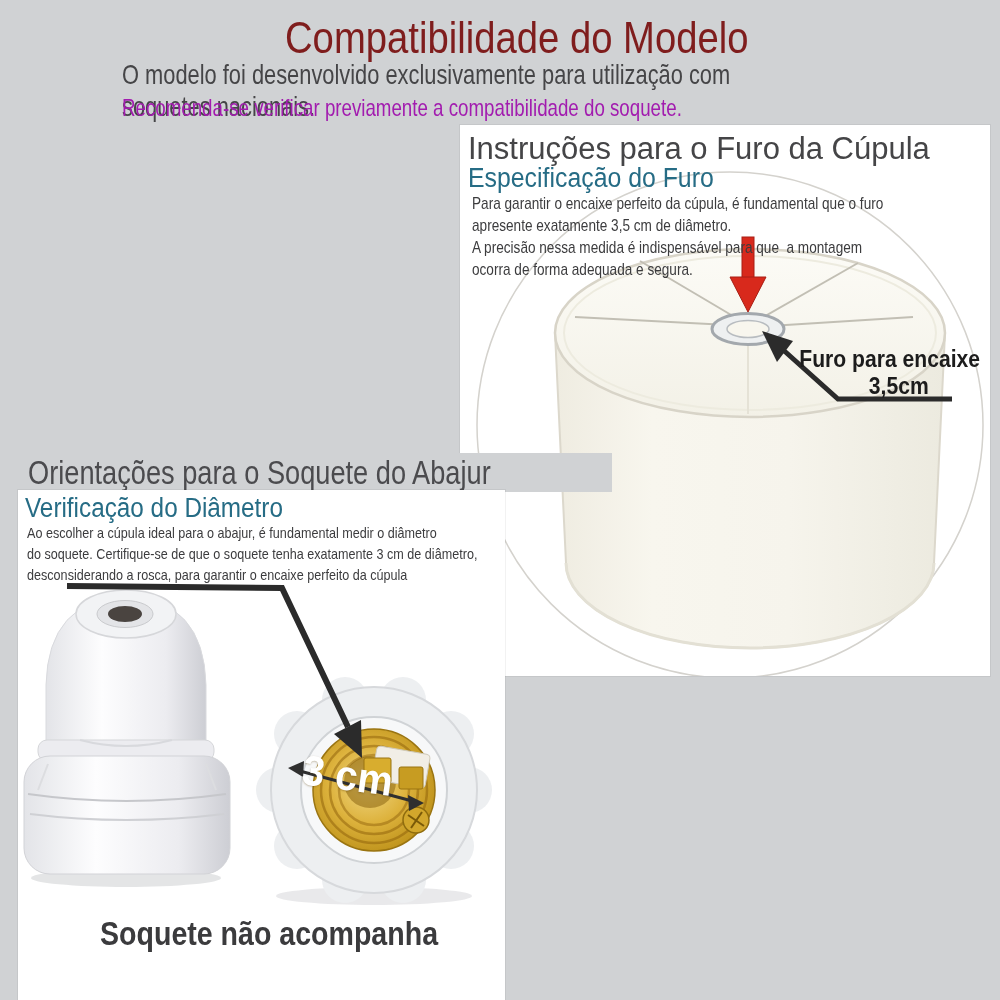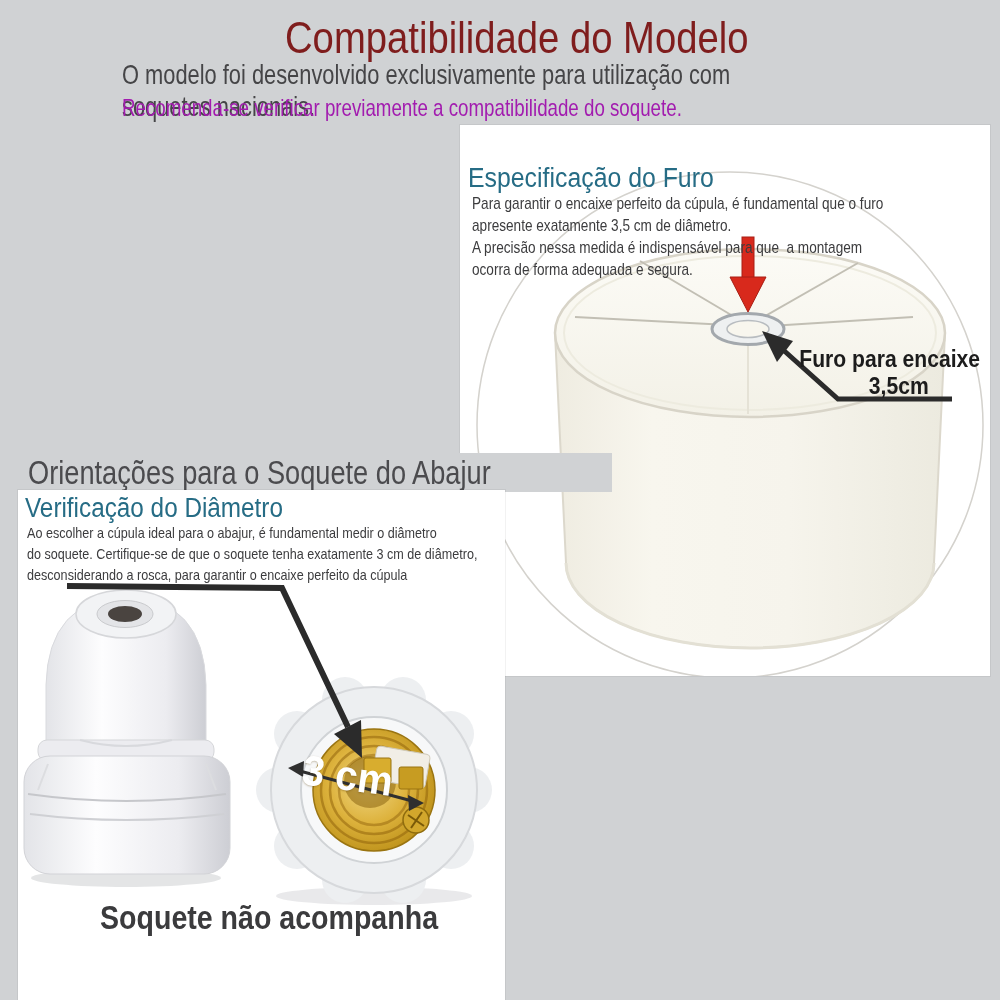--- a/index.html
+++ b/index.html
@@ -71,20 +71,23 @@
       <rect x="282" y="112" width="12" height="42" fill="#d8291c" stroke="#a81e14" stroke-width="1"></rect>
       <polygon points="270,152 306,152 288,187" fill="#d8291c" stroke="#a81e14" stroke-width="1"></polygon>
     </g>
 
     <g>
       <path d="M492,274 L378,274 L311,214" fill="none" stroke="#2b2b2b" stroke-width="5"></path>
       <polygon points="302,206 333,216 317,237" fill="#2b2b2b"></polygon>
     </g>
   </svg>
 
+  <div class="abs heading" style="left:8px;top:6px;font-size:31px;color:#454547;">
+    <span class="cond">Instruções para o Furo da Cúpula</span>
+  </div>
   <div class="abs teal" style="left:8px;top:38px;font-size:27px;">
     <span class="cond" style="transform:scaleX(0.92);">Especificação do Furo</span>
   </div>
   <div class="abs bodytext" style="left:12px;top:68px;font-size:17px;line-height:22px;width:620px;">
     <span class="cond prewrap" style="transform:scaleX(0.80);">Para garantir o encaixe perfeito da cúpula, é fundamental que o furo
 apresente exatamente 3,5 cm de diâmetro.
 A precisão nessa medida é indispensável para que  a montagem
 ocorra de forma adequada e segura.</span>
   </div>
 
@@ -186,16 +189,16 @@
       <polygon points="344,268 343,230 316,244" fill="#2b2b2b"></polygon>
     </g>
   </svg>
 
   <div class="abs bold" style="left:288px;top:256px;font-size:42px;color:#ffffff;
               transform:rotate(8deg) scaleX(0.95);transform-origin:0 0;
               text-shadow:0 1px 2px rgba(90,60,0,0.35);">
     <span>3 cm</span>
   </div>
 
-  <div class="abs bold" style="left:82px;top:408px;font-size:34px;color:#3b3b3d;">
+  <div class="abs bold" style="left:82px;top:424px;font-size:34px;color:#3b3b3d;">
     <span class="cond" style="transform:scaleX(0.84);">Soquete não acompanha</span>
   </div>
 </div>
 
 </body></html>

